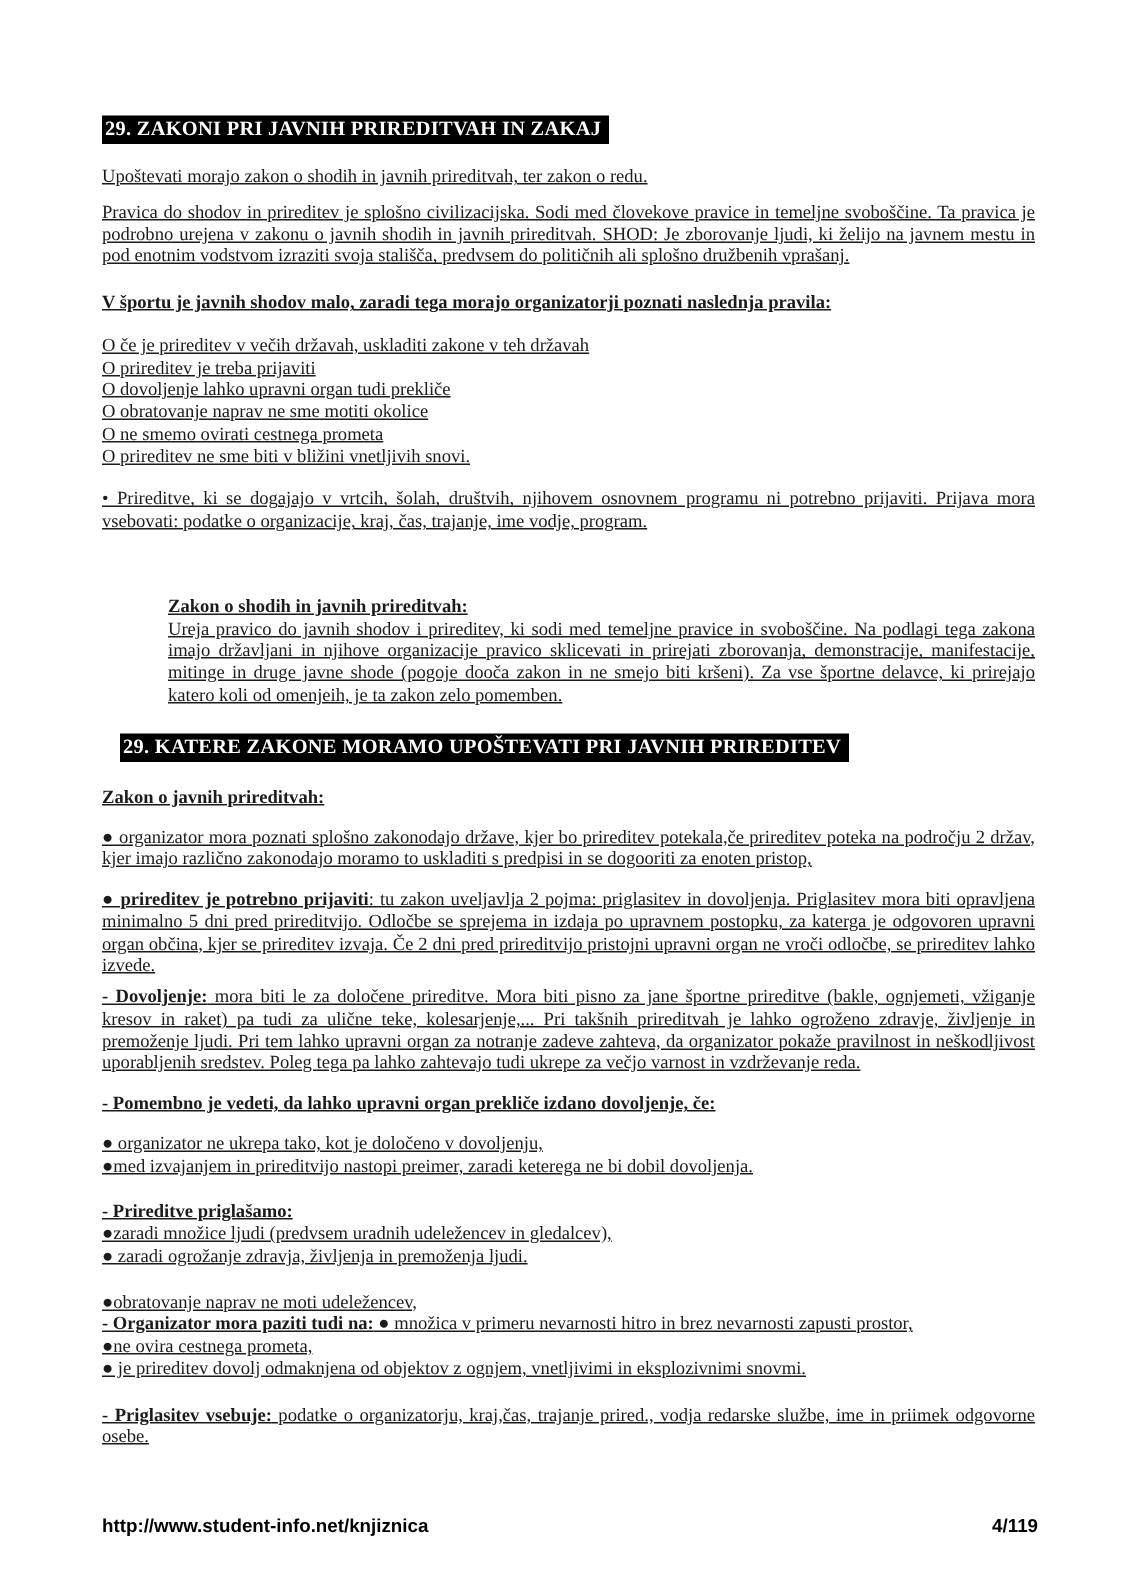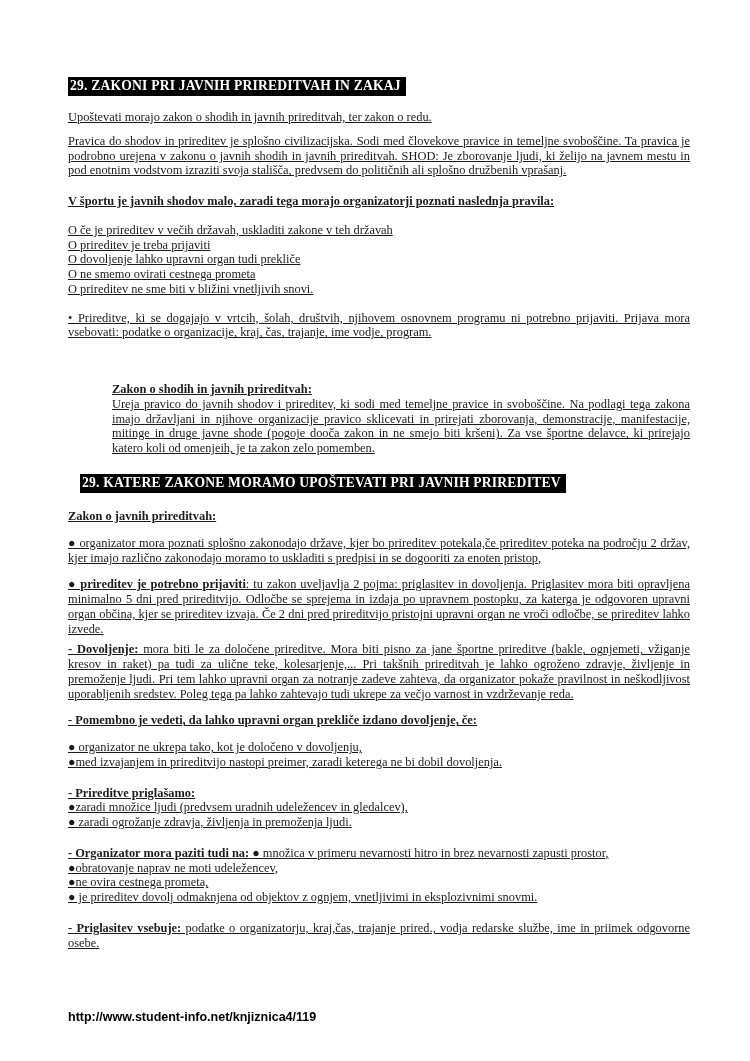--- a/index.html
+++ b/index.html
@@ -39,20 +39,21 @@
   .mt-lg   { margin-top: 18px; padding-left: 12px; }
   .mt-xl   { margin-top: 42px; margin-left: 44px; }
   .mt-xs   { margin-top: 6px; }
   .mt-12   { margin-top: 12px; }
   .footer {
     position: absolute;
     left: 68px;
     right: 58px;
     top: 1010px;
     display: flex;
+    justify-content: space-between;
     align-items: baseline;
     font-family: "Liberation Sans", sans-serif;
     font-weight: bold;
     font-size: 12.5px;
     color: #000000;
   }
 </style>
 </head>
 <body>
 
@@ -66,20 +67,21 @@
     <p class="mt-std">Upoštevati morajo zakon o shodih in javnih prireditvah, ter zakon o redu.</p>
 
     <p class="mt-sm just">Pravica do shodov in prireditev je splošno civilizacijska. Sodi med človekove pravice in temeljne svoboščine. Ta pravica je podrobno urejena v zakonu o javnih shodih in javnih prireditvah. SHOD: Je zborovanje ljudi, ki želijo na javnem mestu in pod enotnim vodstvom izraziti svoja stališča, predvsem do političnih ali splošno družbenih vprašanj.</p>
 
     <p class="mt-md bold">V športu je javnih shodov malo, zaradi tega morajo organizatorji poznati naslednja pravila:</p>
 
     <div class="block mt-std">
       <div>O če je prireditev v večih državah, uskladiti zakone v teh državah</div>
       <div>O prireditev je treba prijaviti</div>
       <div>O dovoljenje lahko upravni organ tudi prekliče</div>
+      <div>O obratovanje naprav ne sme motiti okolice</div>
       <div>O ne smemo ovirati cestnega prometa</div>
       <div>O prireditev ne sme biti v bližini  vnetljivih snovi.</div>
     </div>
 
     <p class="mt-std just">• Prireditve, ki se dogajajo v vrtcih, šolah, društvih, njihovem osnovnem programu ni potrebno prijaviti. Prijava mora vsebovati: podatke o organizacije, kraj, čas, trajanje, ime vodje, program.</p>
 
     <div class="block mt-xl">
       <div class="bold">Zakon o shodih in javnih prireditvah:</div>
       <div class="just">Ureja pravico do javnih shodov i prireditev, ki sodi med temeljne pravice in svoboščine. Na podlagi tega zakona imajo državljani in njihove organizacije pravico sklicevati in prirejati zborovanja, demonstracije, manifestacije, mitinge in druge javne shode (pogoje dooča zakon in ne smejo biti kršeni). Za vse športne delavce, ki prirejajo katero koli od omenjeih, je ta zakon zelo pomemben.</div>
     </div>
@@ -103,22 +105,22 @@
       <div>●med izvajanjem in prireditvijo nastopi preimer, zaradi keterega ne bi dobil dovoljenja.</div>
     </div>
 
     <div class="block mt-md">
       <div class="bold">- Prireditve priglašamo:</div>
       <div>●zaradi množice ljudi (predvsem uradnih udeležencev in gledalcev),</div>
       <div>● zaradi ogrožanje zdravja, življenja in premoženja ljudi.</div>
     </div>
 
     <div class="block mt-md">
+      <div>●obratovanje naprav ne moti udeležencev,</div>
       <div><span class="bold">- Organizator mora paziti tudi na:</span><span> ● množica v primeru nevarnosti hitro in brez nevarnosti zapusti prostor,</span></div>
-      <div>●obratovanje naprav ne moti udeležencev,</div>
       <div>●ne ovira cestnega prometa,</div>
       <div>● je prireditev dovolj odmaknjena od objektov z ognjem, vnetljivimi in eksplozivnimi snovmi.</div>
     </div>
 
     <p class="mt-md just"><span class="bold">- Priglasitev vsebuje:</span><span> podatke o organizatorju, kraj,čas, trajanje prired., vodja redarske službe, ime in priimek odgovorne osebe.</span></p>
 
   </div>
 
   <div class="footer">
     <span>http://www.student-info.net/knjiznica</span>

